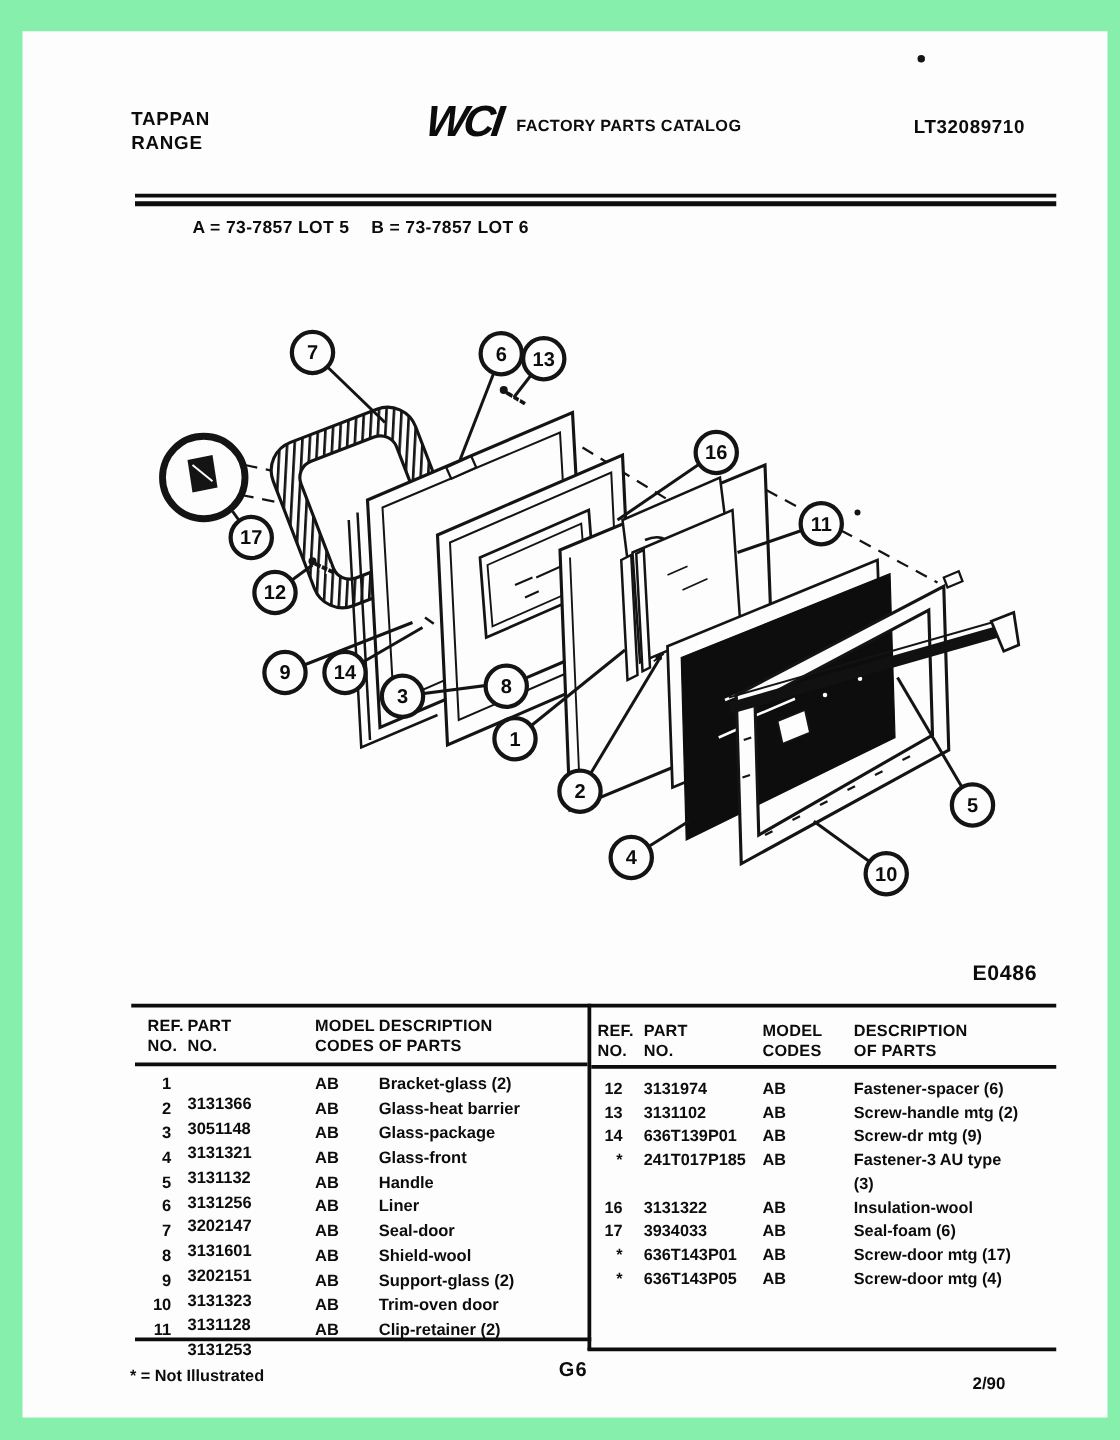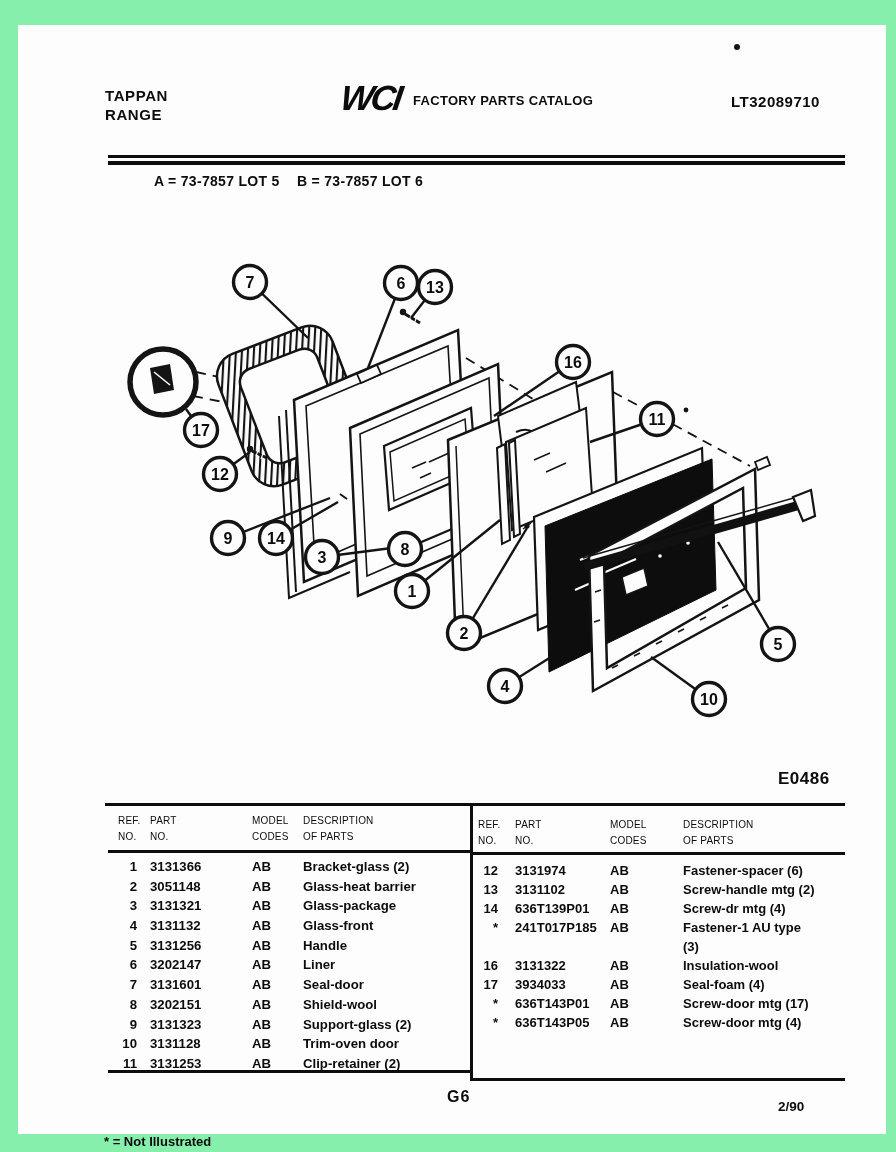--- a/index.html
+++ b/index.html
@@ -7,27 +7,27 @@
           font-family:"Liberation Sans",sans-serif;color:#0c0c0c;}
   .page{position:absolute;left:18px;top:25px;width:868px;height:1109px;background:#fdfdfd;}
   .abs{position:absolute;}
   .rule{position:absolute;background:#0d0d0d;}
   .hdr-brand{font-size:15px;font-weight:700;letter-spacing:.6px;line-height:19px;}
   .logo{font-size:35px;font-weight:800;font-style:italic;letter-spacing:-3px;transform:skewX(-8deg);}
   .hdr-title{font-size:13px;font-weight:700;letter-spacing:.3px;}
   .hdr-doc{font-size:15px;font-weight:700;letter-spacing:.5px;}
   .model-line{font-size:14px;font-weight:700;letter-spacing:.3px;}
   .fig-code{font-size:17px;font-weight:700;letter-spacing:.5px;}
-  .th{position:absolute;font-size:10px;font-weight:400;line-height:15.5px;letter-spacing:.2px;white-space:pre;}
+  .th{position:absolute;font-size:13px;font-weight:700;line-height:15.5px;letter-spacing:.2px;white-space:pre;}
   .rows{position:absolute;}
   .t-row{display:grid;font-weight:700;white-space:nowrap;}
   .t-row.lft{grid-template-columns:29px 115px 51px 1fr;height:19.7px;line-height:19.7px;font-size:13.2px;}
   .t-row.rgt{grid-template-columns:26px 112px 73px 1fr;height:19px;line-height:19px;font-size:13px;}
   .c-ref{text-align:right;}
-  .lft .c-part{padding-left:13px;}
+  .lft .c-part{padding-left:13px;margin-top:16px;}
   .rgt .c-part{padding-left:17px;}
   .foot-note{font-size:13px;font-weight:700;}
   .foot-page{font-size:16px;font-weight:700;letter-spacing:1px;}
   .foot-date{font-size:13.5px;font-weight:700;}
   svg{position:absolute;left:0;top:0;pointer-events:none;}
 </style>
 </head>
 <body>
 
 <div id="screen">
@@ -140,61 +140,61 @@
       <div class="t-row rgt">
         <span class="c-ref">13</span>
         <span class="c-part">3131102</span>
         <span class="c-model">AB</span>
         <span class="c-desc">Screw-handle mtg (2)</span>
       </div>
       <div class="t-row rgt">
         <span class="c-ref">14</span>
         <span class="c-part">636T139P01</span>
         <span class="c-model">AB</span>
-        <span class="c-desc">Screw-dr mtg (4)</span>
+        <span class="c-desc">Screw-dr mtg (9)</span>
       </div>
       <div class="t-row rgt">
         <span class="c-ref">*</span>
         <span class="c-part">241T017P185</span>
         <span class="c-model">AB</span>
-        <span class="c-desc">Fastener-1 AU type</span>
+        <span class="c-desc">Fastener-3 AU type</span>
       </div>
       <div class="t-row rgt">
         <span class="c-ref"></span>
         <span class="c-part"></span>
         <span class="c-model"></span>
         <span class="c-desc">(3)</span>
       </div>
       <div class="t-row rgt">
         <span class="c-ref">16</span>
         <span class="c-part">3131322</span>
         <span class="c-model">AB</span>
         <span class="c-desc">Insulation-wool</span>
       </div>
       <div class="t-row rgt">
         <span class="c-ref">17</span>
         <span class="c-part">3934033</span>
         <span class="c-model">AB</span>
-        <span class="c-desc">Seal-foam (4)</span>
+        <span class="c-desc">Seal-foam (6)</span>
       </div>
       <div class="t-row rgt">
         <span class="c-ref">*</span>
         <span class="c-part">636T143P01</span>
         <span class="c-model">AB</span>
         <span class="c-desc">Screw-door mtg (17)</span>
       </div>
       <div class="t-row rgt">
         <span class="c-ref">*</span>
         <span class="c-part">636T143P05</span>
         <span class="c-model">AB</span>
         <span class="c-desc">Screw-door mtg (4)</span>
       </div>
     </div>
 
-  <div class="abs foot-note" style="left:104px;top:1093px;margin-top:41px;">* = Not Illustrated</div>
+  <div class="abs foot-note" style="left:104px;top:1093px;">* = Not Illustrated</div>
   <div class="abs foot-page" style="left:447px;top:1088px;">G6</div>
   <div class="abs foot-date" style="left:778px;top:1099px;">2/90</div>
 
   <svg id="diagram" width="896" height="1152" viewBox="0 0 896 1152" font-family="Liberation Sans, sans-serif">
     <defs>
       <pattern id="hatch" patternUnits="userSpaceOnUse" width="6" height="6" patternTransform="rotate(24)">
         <rect width="6" height="6" fill="#fdfdfd"></rect>
         <line x1="1" y1="-1" x2="1" y2="7" stroke="#141414" stroke-width="2.2"></line>
       </pattern>
     </defs>

